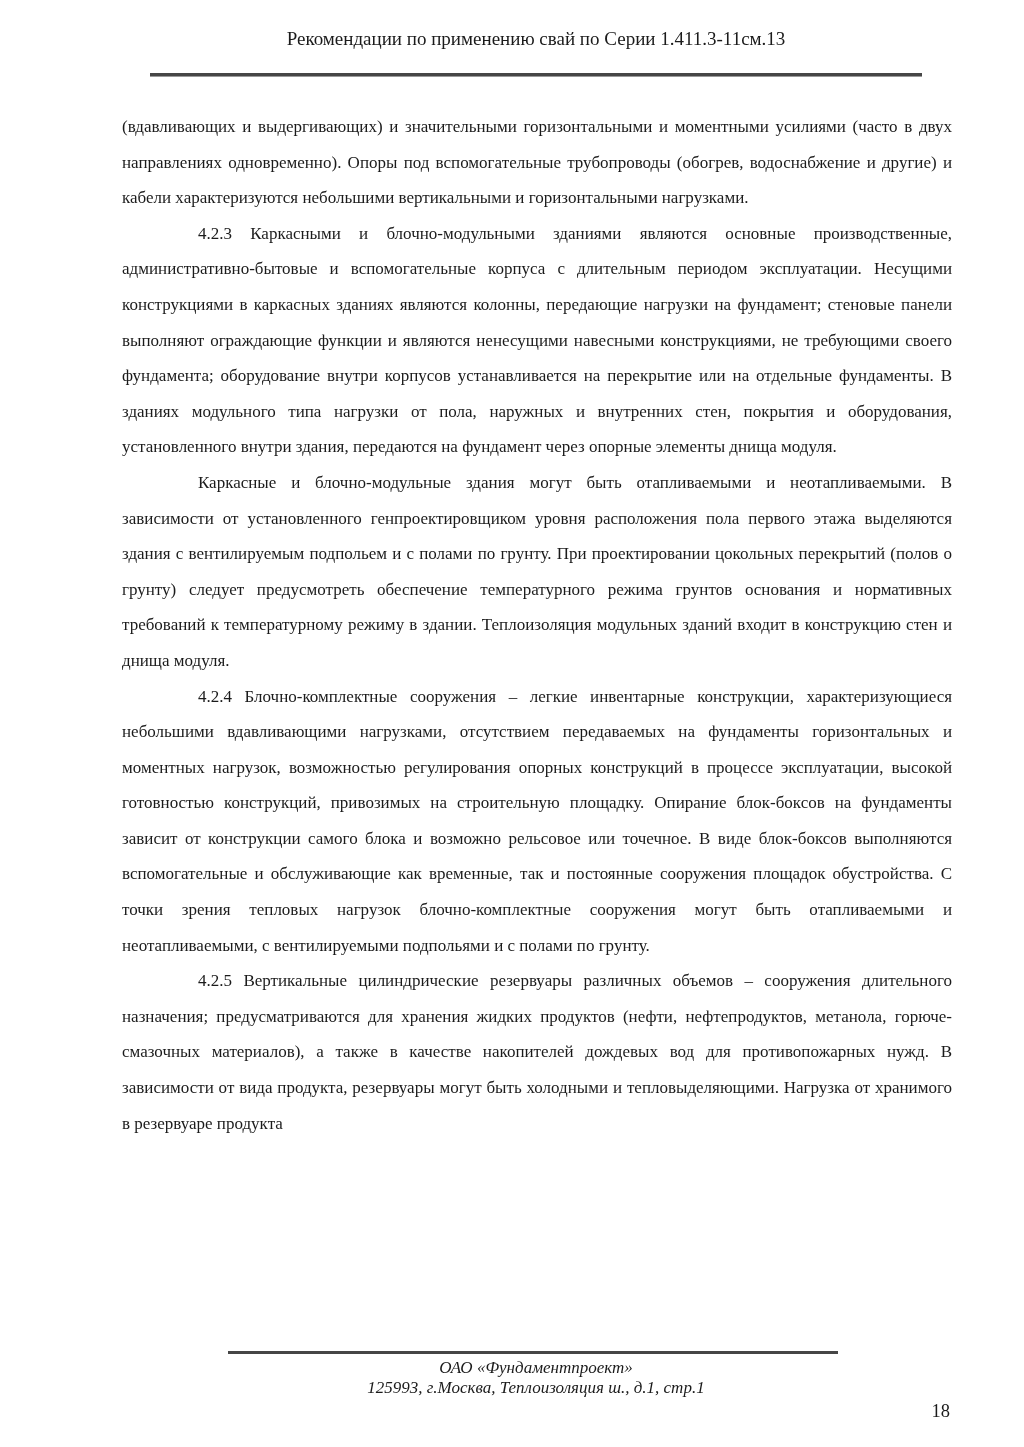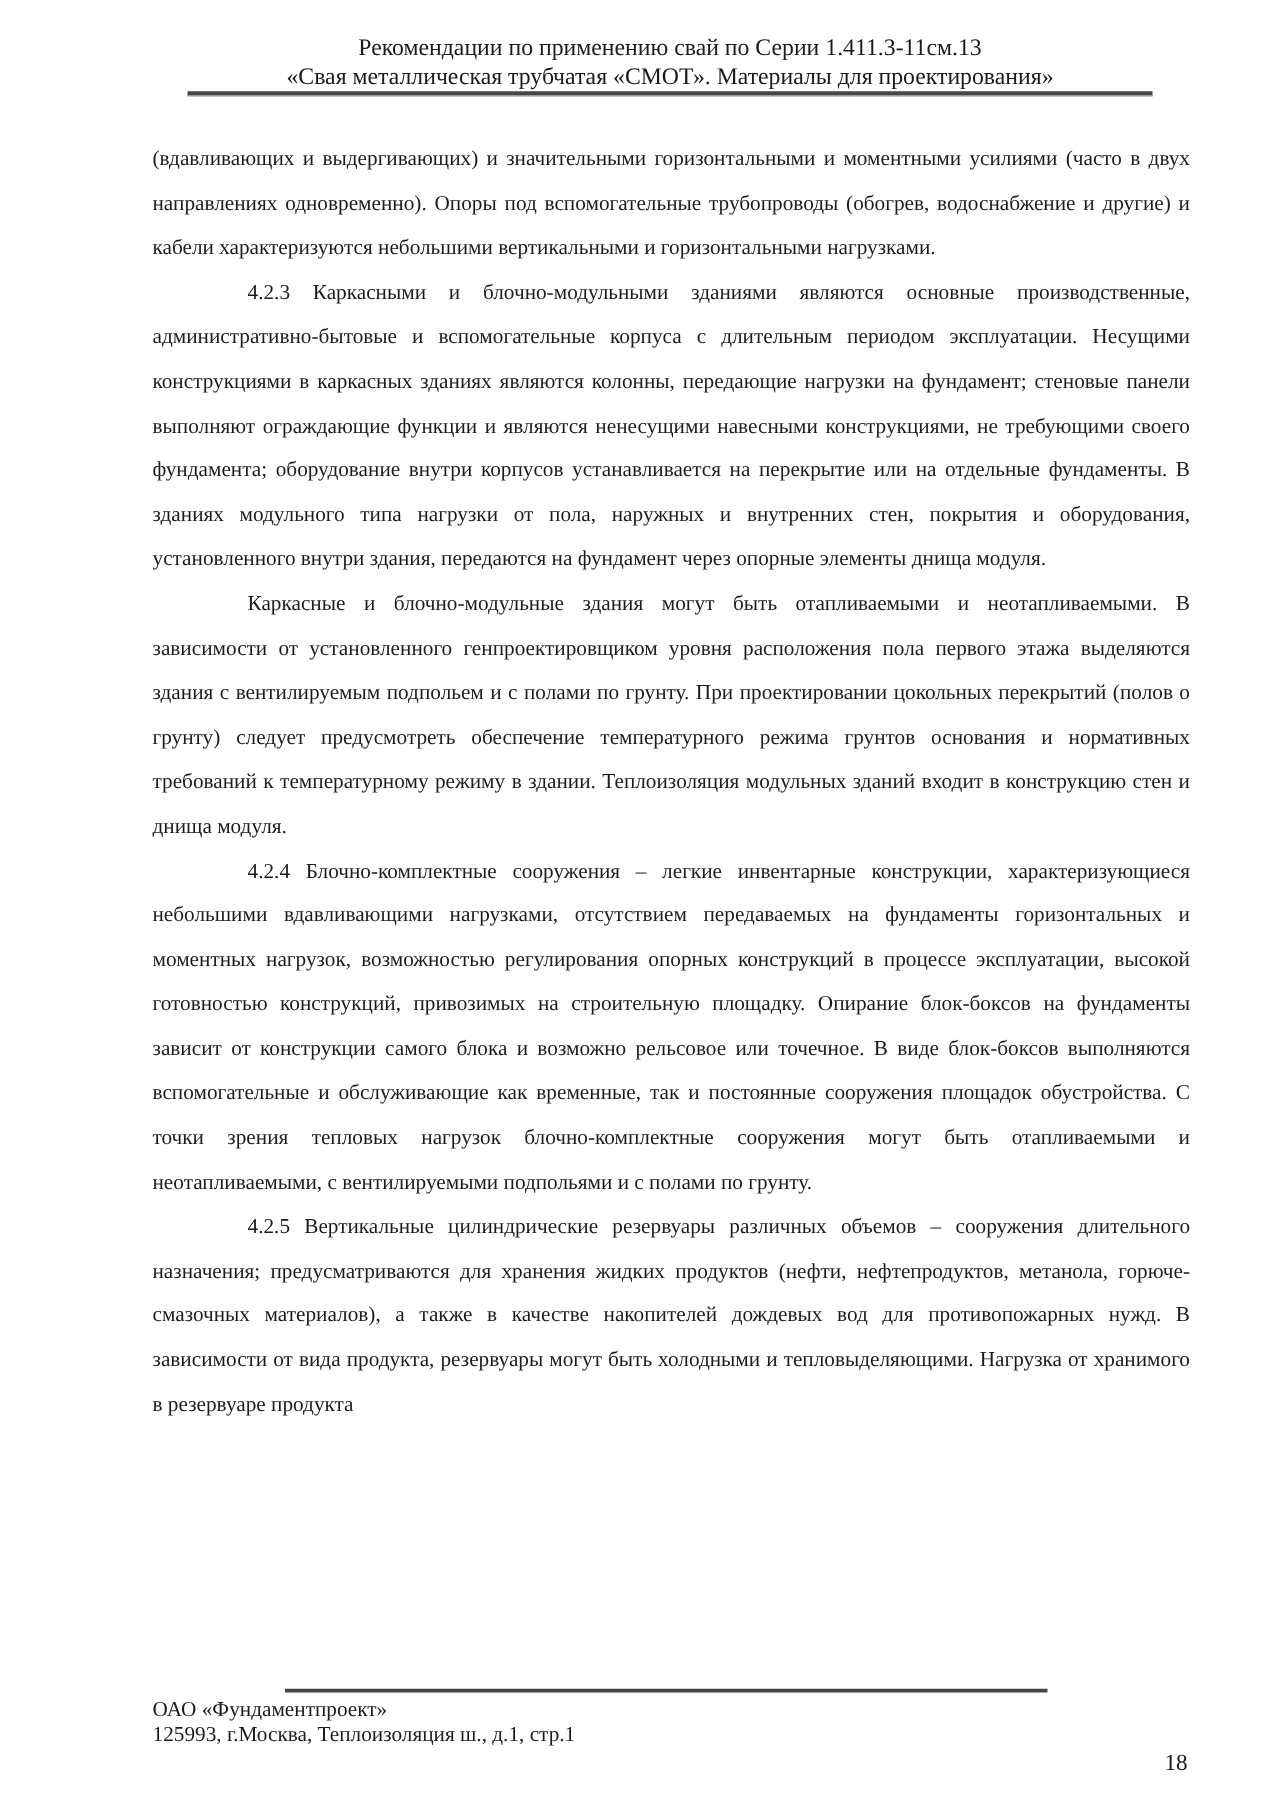--- a/index.html
+++ b/index.html
@@ -55,40 +55,41 @@
     left: 228px;
     width: 610px;
     height: 3px;
     background: #464646;
   }
   .footer-block {
     position: absolute;
     top: 1358px;
     left: 122px;
     width: 828px;
+    text-align: center;
     font-size: 17px;
     line-height: 19.5px;
+    font-style: italic;
   }
   .page-number {
     position: absolute;
     top: 1401px;
     left: 122px;
     width: 828px;
     text-align: right;
     font-size: 18.5px;
   }
 </style>
 </head>
 <body>
 
 <div class="page">
 
   <div class="header-block">
     <div>Рекомендации по применению свай по Серии 1.411.3-11см.13</div>
-    <div>«Свая металлическая трубчатая «СМОТ». Материалы для проектирования»</div>
   </div>
   <div class="header-rule"></div>
 
   <div class="body-block">
     <p>(вдавливающих и выдергивающих) и значительными горизонтальными и моментными усилиями (часто в двух направлениях одновременно). Опоры под вспомогательные трубопроводы (обогрев, водоснабжение и другие) и кабели характеризуются небольшими вертикальными и горизонтальными нагрузками.</p>
     <p class="indent">4.2.3 Каркасными и блочно-модульными зданиями являются основные производственные, административно-бытовые и вспомогательные корпуса с длительным периодом эксплуатации. Несущими конструкциями в каркасных зданиях являются колонны, передающие нагрузки на фундамент; стеновые панели выполняют ограждающие функции и являются ненесущими навесными конструкциями, не требующими своего фундамента; оборудование внутри корпусов устанавливается на перекрытие или на отдельные фундаменты. В зданиях модульного типа нагрузки от пола, наружных и внутренних стен, покрытия и оборудования, установленного внутри здания, передаются на фундамент через опорные элементы днища модуля.</p>
     <p class="indent">Каркасные и блочно-модульные здания могут быть отапливаемыми и неотапливаемыми. В зависимости от установленного генпроектировщиком уровня расположения пола первого этажа выделяются здания с вентилируемым подпольем и с полами по грунту. При проектировании цокольных перекрытий (полов о грунту) следует предусмотреть обеспечение температурного режима грунтов основания и нормативных требований к температурному режиму в здании. Теплоизоляция модульных зданий входит в конструкцию стен и днища модуля.</p>
     <p class="indent">4.2.4 Блочно-комплектные сооружения – легкие инвентарные конструкции, характеризующиеся небольшими вдавливающими нагрузками, отсутствием передаваемых на фундаменты горизонтальных и моментных нагрузок, возможностью регулирования опорных конструкций в процессе эксплуатации, высокой готовностью конструкций, привозимых на строительную площадку. Опирание блок-боксов на фундаменты зависит от конструкции самого блока и возможно рельсовое или точечное. В виде блок-боксов выполняются вспомогательные и обслуживающие как временные, так и постоянные сооружения площадок обустройства. С точки зрения тепловых нагрузок блочно-комплектные сооружения могут быть отапливаемыми и неотапливаемыми, с вентилируемыми подпольями и с полами по грунту.</p>
     <p class="indent">4.2.5 Вертикальные цилиндрические резервуары различных объемов – сооружения длительного назначения; предусматриваются для хранения жидких продуктов (нефти, нефтепродуктов, метанола, горюче-смазочных материалов), а также в качестве накопителей дождевых вод для противопожарных нужд. В зависимости от вида продукта, резервуары могут быть холодными и тепловыделяющими. Нагрузка от хранимого в резервуаре продукта</p>
   </div>

